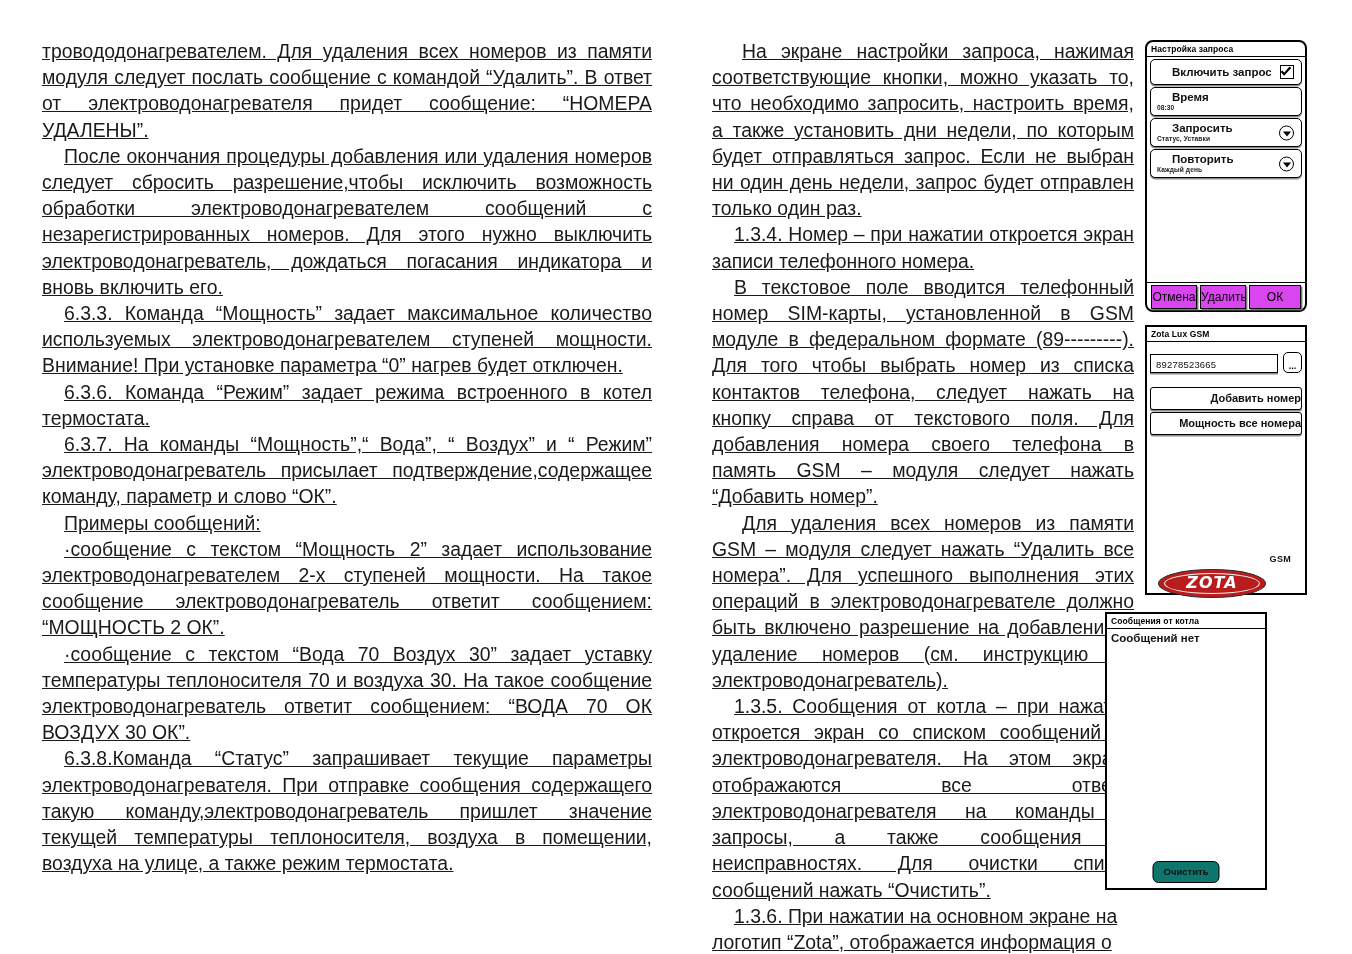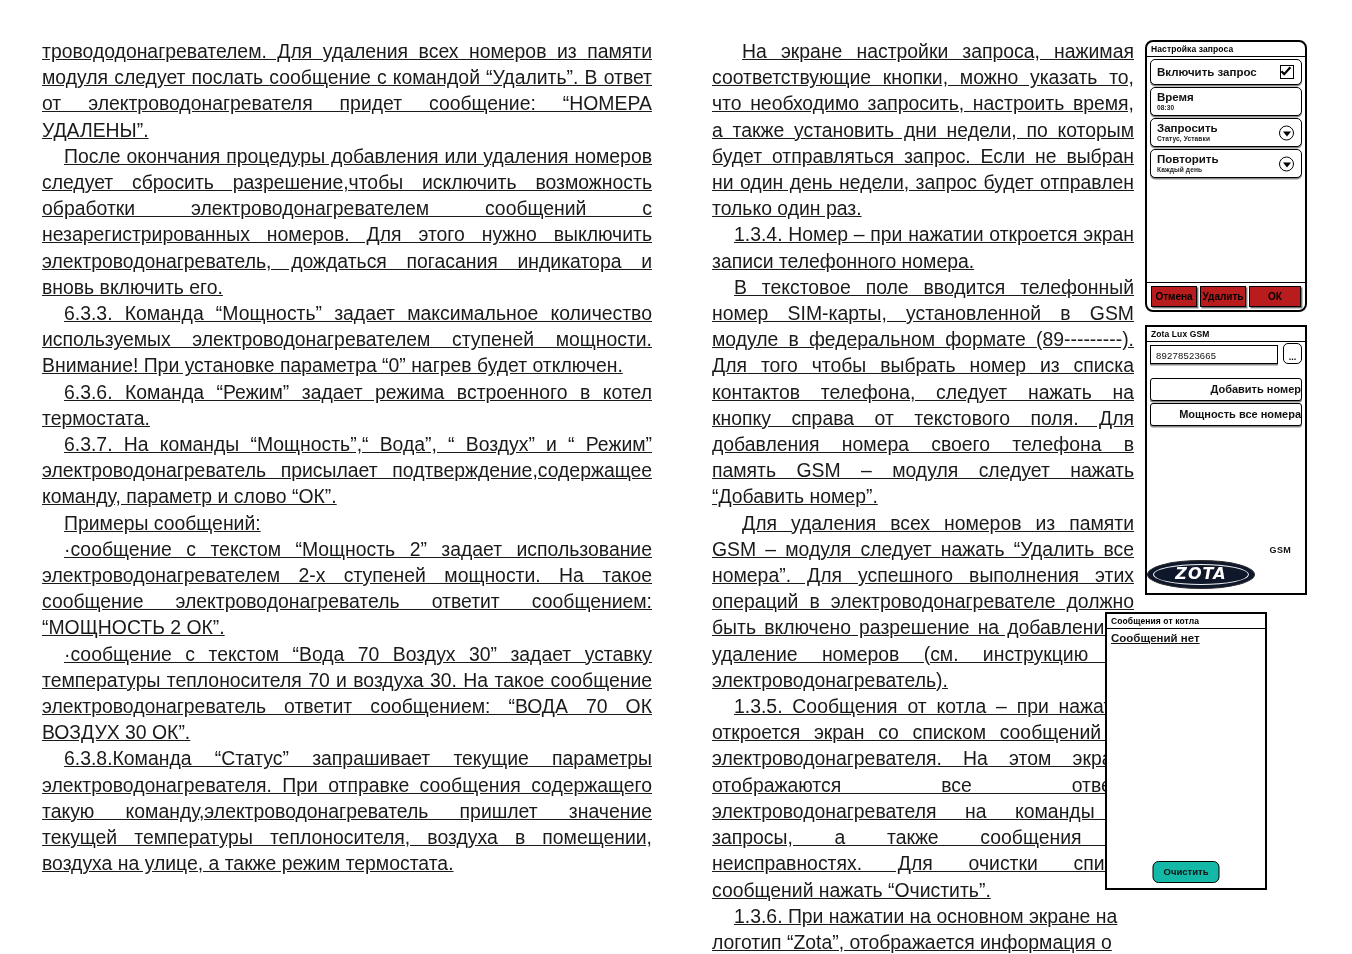--- a/index.html
+++ b/index.html
@@ -58,20 +58,21 @@
     box-sizing:border-box;
     background:#fff;
     box-shadow:0 1.5px 0 0 #8a8a8a;
   }
   .row-main{
     font-size:11.5px;
     font-weight:bold;
     color:#111;
     padding:2px 6px 0 6px;
     line-height:14px;
+    margin-left:15px;
   }
   .row-sub{
     font-size:6.6px;
     font-weight:bold;
     color:#222;
     padding:0 6px 3px 6px;
     line-height:8px;
     letter-spacing:.1px;
   }
   .row.single .row-main{padding-top:5px;padding-bottom:5px;}
@@ -98,33 +99,33 @@
 
   
   .btnbar{
     position:absolute;left:0;right:0;bottom:0;height:28px;
     border-top:1.8px solid #000;
     display:flex;align-items:center;justify-content:space-between;
     padding:0 4px;box-sizing:border-box;
   }
   .btn{
     border:1.6px solid #000;
-    background:#b91c1c;
-    font-size:10px;font-weight:bold;
+    background:#d946ef;
+    font-size:12px;font-weight:normal;
     text-align:center;
     padding:4px 0;
     box-sizing:border-box;
     box-shadow:1.4px 1.4px 0 0 #777;
   }
   .btn-otm{width:46px;}
   .btn-del{width:46px;}
   .btn-ok{width:52px;}
 
   
-  .inputrow{position:relative;margin:3px 3px 2px 3px;height:31px;}
+  .inputrow{position:relative;margin:12px 3px 2px 3px;height:31px;}
   .textinput{
     position:absolute;left:0;top:0;width:128px;height:19px;
     border:1.6px solid #000;background:#fff;box-sizing:border-box;
     font-size:9.5px;padding:4px 0 0 5px;
     box-shadow:0 1.5px 0 0 #8a8a8a;
     letter-spacing:.2px;
     color:#111;
   }
   .dotsbtn{
     position:absolute;right:0;top:-2px;width:19px;height:21px;
@@ -139,23 +140,23 @@
     padding:4px 0 5px 0;
     box-shadow:0 1.5px 0 0 #8a8a8a;
     color:#111;
   }
   .zota-wrap{position:absolute;left:0;right:0;bottom:6px;height:46px;}
   .zota-gsm{
     position:absolute;right:14px;top:0;
     font-size:9px;font-weight:bold;letter-spacing:.3px;color:#111;
   }
   .zota-logo{
-    position:absolute;left:0;bottom:2px;
+    position:absolute;left:11px;bottom:2px;
     width:106px;height:27px;border-radius:50%;
-    background:#0f172a;
+    background:#b91c1c;
     border:1.5px solid #2e2e2e;
     overflow:hidden;
   }
   .zota-logo .inner{
     position:absolute;left:5px;top:3px;right:5px;bottom:3px;
     border-radius:50%;
     border:1.4px solid #f2f2f2;
   }
   .zota-logo .word{
     position:absolute;left:0;right:0;top:3px;
@@ -166,26 +167,25 @@
     font-style:italic;
     letter-spacing:1px;
     font-family:"DejaVu Sans", sans-serif;
     line-height:19px;
   }
 
   
   .msg-empty{
     font-size:11.5px;font-weight:bold;color:#111;
     padding:3px 0 0 4px;
-    text-decoration:underline;
   }
   .clearbtn{
     position:absolute;left:50%;transform:translateX(-50%);
     bottom:6px;
-    border:1.6px solid #000;border-radius:6px;background:#14b8a6;
+    border:1.6px solid #000;border-radius:6px;background:#0f766e;
     font-size:9.5px;font-weight:bold;
     padding:4px 10px 5px 10px;
     color:#111;
   }
 </style>
 </head>
 <body>
 
 <div class="page">
 

